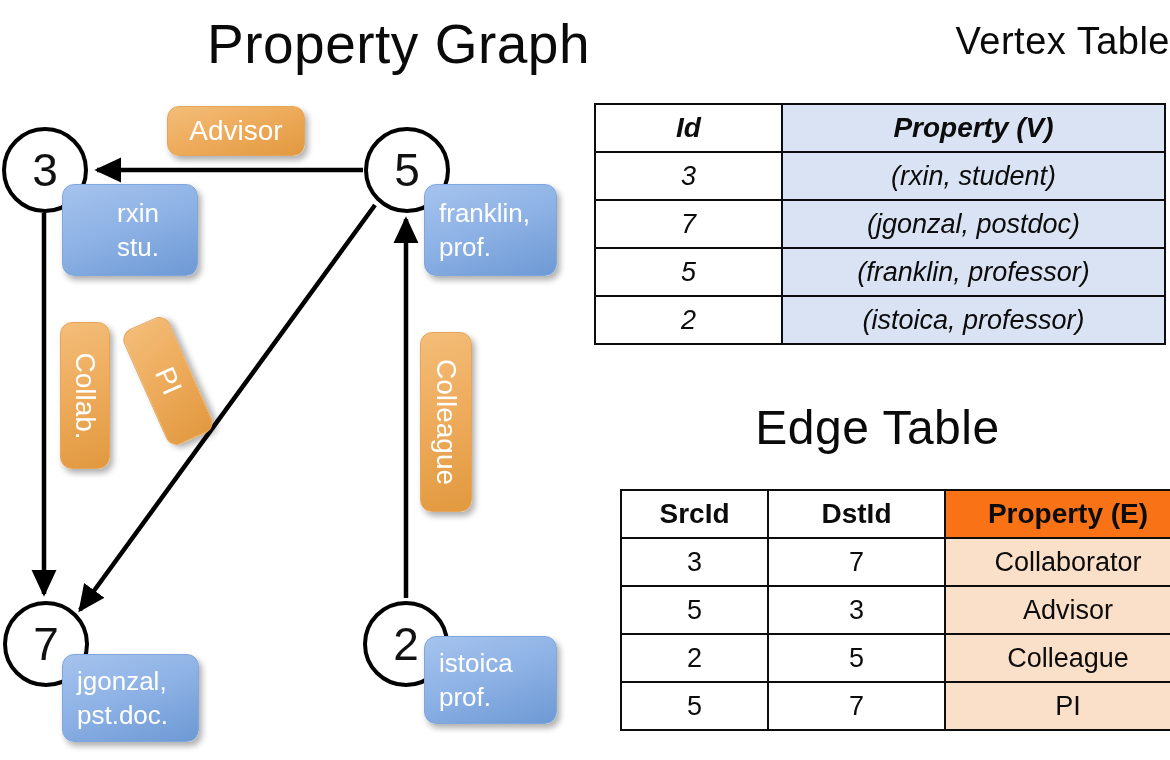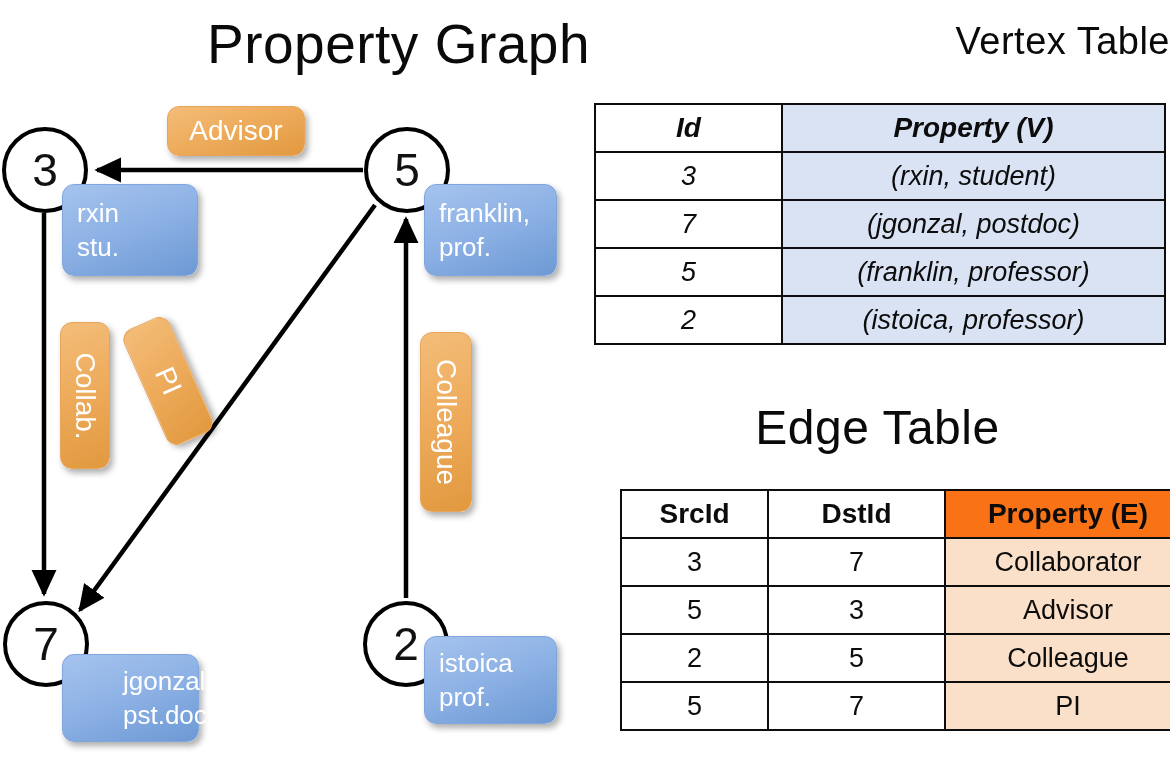--- a/index.html
+++ b/index.html
@@ -94,23 +94,23 @@
   }
   .prop-box .centered {
     display: flex;
     align-items: center;
     justify-content: center;
     height: 100%;
     width: 100%;
     font-size: 28px;
   }
 
-  #box-rxin     { left: 62px;  top: 184px; width: 136px; height: 92px; }
+  #box-rxin     { left: 62px;  top: 184px; width: 136px; height: 92px; padding-left: 40px; }
   #box-franklin { left: 424px; top: 184px; width: 133px; height: 92px; }
-  #box-jgonzal  { left: 62px;  top: 654px; width: 137px; height: 88px; padding-left: 46px; }
+  #box-jgonzal  { left: 62px;  top: 654px; width: 137px; height: 88px; }
   #box-istoica  { left: 424px; top: 636px; width: 133px; height: 88px; }
 
   #box-advisor  { left: 167px; top: 106px; width: 138px; height: 50px; }
 
   
   #box-collab {
     left: 60px; top: 322px; width: 50px; height: 147px;
   }
   #box-collab .vtext,
   #box-colleague .vtext {

